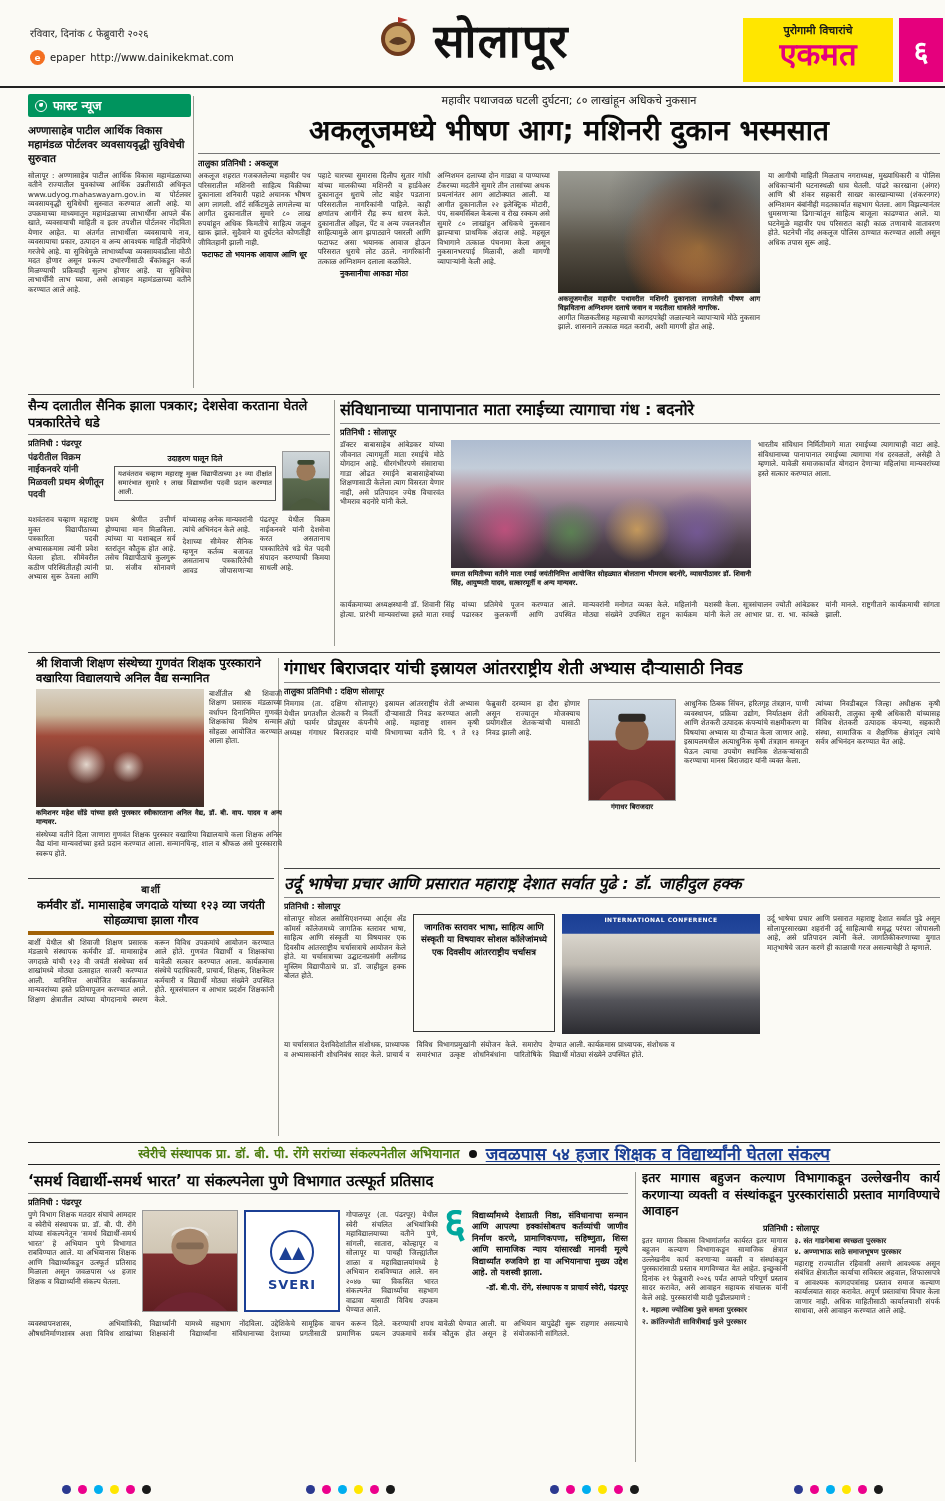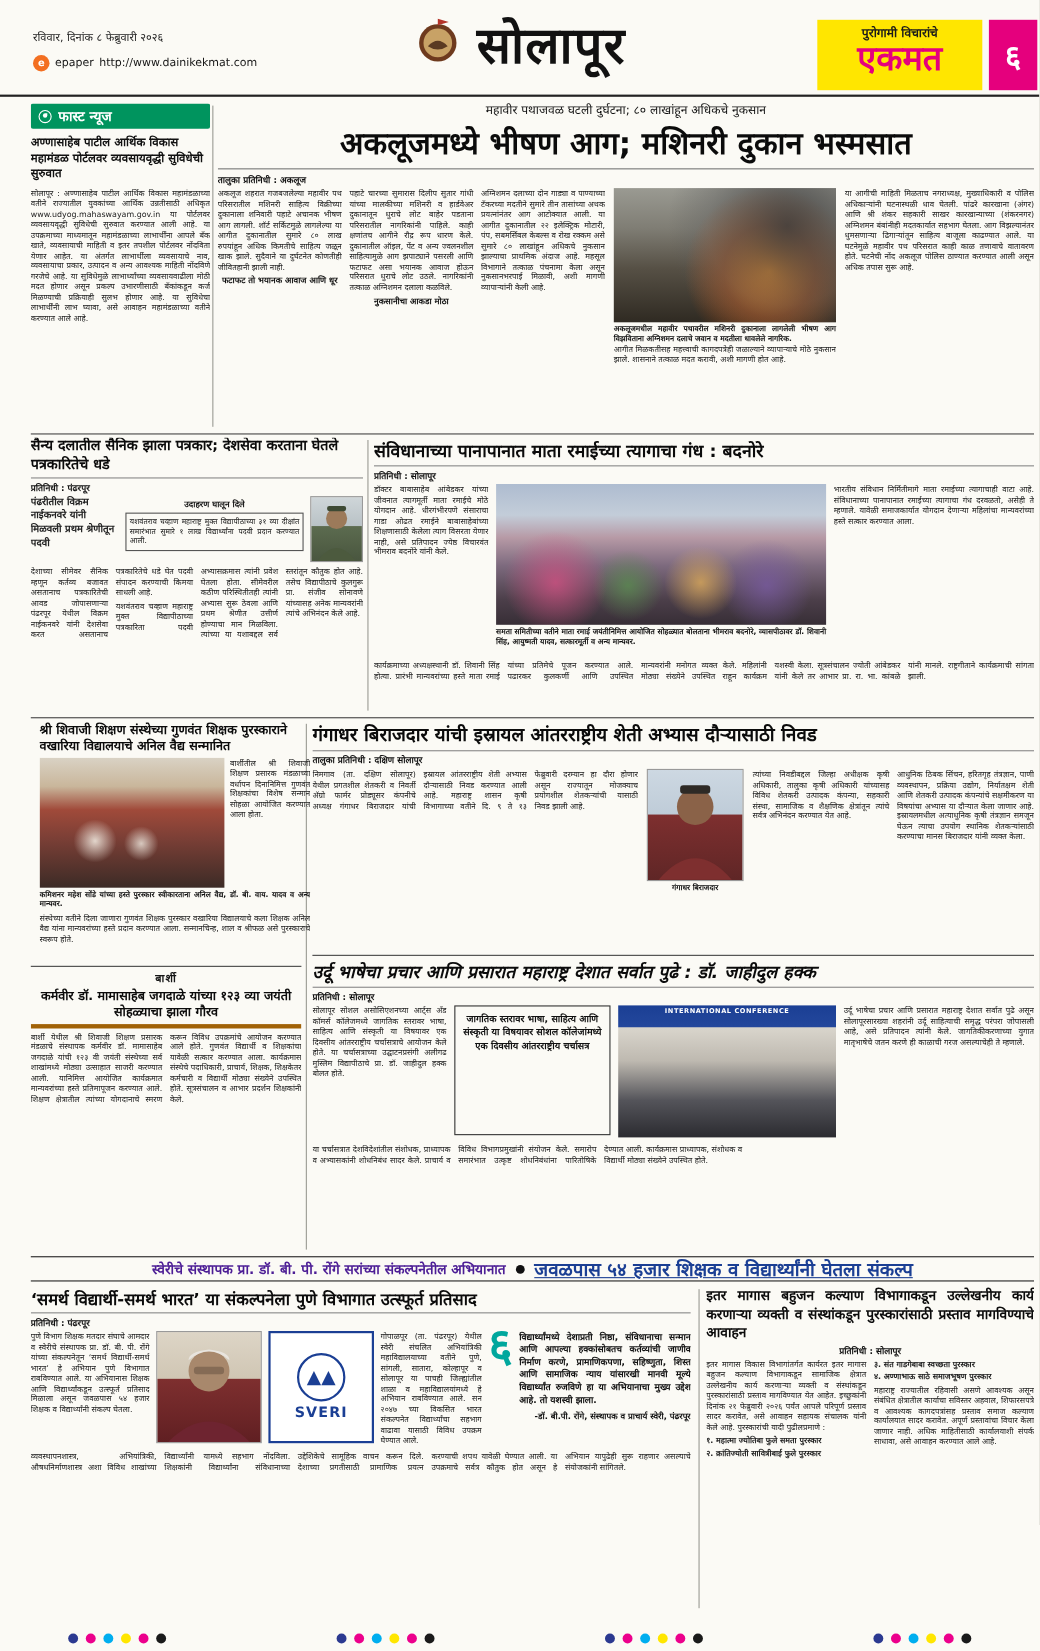--- a/index.html
+++ b/index.html
@@ -116,21 +116,21 @@
   .urdu-content { display:flex; gap:7px; margin-top:2px; }
   .u-col1 { width:122px; height:122px; overflow:hidden; }
   .u-quote { width:142px; height:118px; border:1px solid #333; padding:6px 5px; font-size:8.6px; font-weight:800; line-height:1.45; text-align:center; color:#111; }
   .photo-conf { width:198px; height:120px; background:linear-gradient(180deg,#1b3f94 0%, #23479c 16%, #d9d5cc 17%, #beb9b0 42%, #54545a 72%, #2b2b30 100%); }
   .conf-banner { position:absolute; top:2px; left:0; right:0; text-align:center; color:#fff; font-size:6px; font-weight:bold; letter-spacing:.5px; }
   .u-col2 { flex:1; height:122px; overflow:hidden; }
   .urdu-bottom { margin-top:4px; height:92px; overflow:hidden; }
 
   
   .banner { left:28px; top:1142px; width:912px; height:23px; border-top:1.5px solid #222; border-bottom:1.5px solid #222; display:flex; align-items:center; justify-content:center; gap:9px; }
-  .banner-left { color:#4c1d95; font-size:12.5px; font-weight:800; }
+  .banner-left { color:#4d7c0f; font-size:12.5px; font-weight:800; }
   .banner-sep { width:8px; height:8px; background:#111; border-radius:50%; flex:0 0 auto; }
   .banner-right { color:#1b3f94; font-size:17px; font-weight:800;text-decoration:underline; }
 
   
   .samarth { left:28px; top:1170px; width:600px; height:294px; }
   .samarth h3 { font-size:15px; font-weight:800; color:#0b0b0b; padding-bottom:3px; border-bottom:1px solid #888; }
   .samarth-row { display:flex; gap:6px; margin-top:2px; }
   .s-col1 { width:108px; height:104px; overflow:hidden; }
   .photo-elder { width:96px; height:102px; background:linear-gradient(180deg,#ddd5c6 0%,#d0c6b4 42%,#7e2f2f 43%,#601f22 100%); border:1px solid #999; flex:0 0 auto; }
   .s-logo { width:96px; height:102px; border:2px solid #1b3f94; background:#fff; display:flex; flex-direction:column; align-items:center; justify-content:center; gap:3px; flex:0 0 auto; }
@@ -237,22 +237,22 @@
       </div>
       <div class="photo photo-soldier">
         <svg viewBox="0 0 48 60">
             <circle cx="24" cy="20" r="10" fill="#9c7a5a"></circle>
             <path d="M6 60 Q24 36 42 60 Z" fill="#4c5a3e"></path>
             <rect x="15" y="8" width="18" height="5" rx="2" fill="#3e4a34"></rect>
           </svg>
       </div>
     </div>
     <div class="soldier-body cols4 body-txt">
+      <p>यशवंतराव चव्हाण महाराष्ट्र मुक्त विद्यापीठाच्या पत्रकारिता पदवी अभ्यासक्रमास त्यांनी प्रवेश घेतला होता. सीमेवरील कठीण परिस्थितीतही त्यांनी अभ्यास सुरू ठेवला आणि प्रथम श्रेणीत उत्तीर्ण होण्याचा मान मिळविला. त्यांच्या या यशाबद्दल सर्व स्तरांतून कौतुक होत आहे. तसेच विद्यापीठाचे कुलगुरू प्रा. संजीव सोनावणे यांच्यासह अनेक मान्यवरांनी त्यांचे अभिनंदन केले आहे.</p>
       <p>देशाच्या सीमेवर सैनिक म्हणून कर्तव्य बजावत असतानाच पत्रकारितेची आवड जोपासणाऱ्या पंढरपूर येथील विक्रम नाईकनवरे यांनी देशसेवा करत असतानाच पत्रकारितेचे धडे घेत पदवी संपादन करण्याची किमया साधली आहे.</p>
-      <p>यशवंतराव चव्हाण महाराष्ट्र मुक्त विद्यापीठाच्या पत्रकारिता पदवी अभ्यासक्रमास त्यांनी प्रवेश घेतला होता. सीमेवरील कठीण परिस्थितीतही त्यांनी अभ्यास सुरू ठेवला आणि प्रथम श्रेणीत उत्तीर्ण होण्याचा मान मिळविला. त्यांच्या या यशाबद्दल सर्व स्तरांतून कौतुक होत आहे. तसेच विद्यापीठाचे कुलगुरू प्रा. संजीव सोनावणे यांच्यासह अनेक मान्यवरांनी त्यांचे अभिनंदन केले आहे.</p>
     </div>
   </div>
 
   <div class="art ramai">
     <h3>संविधानाच्या पानापानात माता रमाईच्या त्यागाचा गंध : बदनोरे</h3>
     <div class="byline">प्रतिनिधी : सोलापूर</div>
     <div class="ramai-mid">
       <div class="ramai-colL body-txt">डॉक्टर बाबासाहेब आंबेडकर यांच्या जीवनात त्यागमूर्ती माता रमाईचे मोठे योगदान आहे. धीरगंभीरपणे संसाराचा गाडा ओढत रमाईने बाबासाहेबांच्या शिक्षणासाठी केलेला त्याग विसरता येणार नाही, असे प्रतिपादन ज्येष्ठ विचारवंत भीमराव बदनोरे यांनी केले.</div>
       <div class="ramai-photo-wrap">
         <div class="photo photo-group"></div>
@@ -284,22 +284,22 @@
         <div class="photo photo-portrait">
           <svg viewBox="0 0 88 102">
               <circle cx="44" cy="34" r="17" fill="#8a6248"></circle>
               <path d="M10 102 Q44 62 78 102 Z" fill="#7e2f2f"></path>
               <rect x="30" y="14" width="28" height="8" rx="3" fill="#2e2a26"></rect>
             </svg>
         </div>
         <div class="caption" style="text-align:center;">गंगाधर बिराजदार</div>
       </div>
       <div class="b-cols2 cols2 body-txt">
+        <p>आधुनिक ठिबक सिंचन, हरितगृह तंत्रज्ञान, पाणी व्यवस्थापन, प्रक्रिया उद्योग, निर्यातक्षम शेती आणि शेतकरी उत्पादक कंपन्यांचे सक्षमीकरण या विषयांचा अभ्यास या दौऱ्यात केला जाणार आहे. इस्रायलमधील अत्याधुनिक कृषी तंत्रज्ञान समजून घेऊन त्याचा उपयोग स्थानिक शेतकऱ्यांसाठी करण्याचा मानस बिराजदार यांनी व्यक्त केला.</p>
         <p>त्यांच्या निवडीबद्दल जिल्हा अधीक्षक कृषी अधिकारी, तालुका कृषी अधिकारी यांच्यासह विविध शेतकरी उत्पादक कंपन्या, सहकारी संस्था, सामाजिक व शैक्षणिक क्षेत्रांतून त्यांचे सर्वत्र अभिनंदन करण्यात येत आहे.</p>
-        <p>आधुनिक ठिबक सिंचन, हरितगृह तंत्रज्ञान, पाणी व्यवस्थापन, प्रक्रिया उद्योग, निर्यातक्षम शेती आणि शेतकरी उत्पादक कंपन्यांचे सक्षमीकरण या विषयांचा अभ्यास या दौऱ्यात केला जाणार आहे. इस्रायलमधील अत्याधुनिक कृषी तंत्रज्ञान समजून घेऊन त्याचा उपयोग स्थानिक शेतकऱ्यांसाठी करण्याचा मानस बिराजदार यांनी व्यक्त केला.</p>
       </div>
     </div>
   </div>
 
   <div class="art jagdale">
     <div class="jagdale-place">बार्शी</div>
     <h3>कर्मवीर डॉ. मामासाहेब जगदाळे यांच्या १२३ व्या जयंती सोहळ्याचा झाला गौरव</h3>
     <div class="jagdale-body cols2 body-txt">बार्शी येथील श्री शिवाजी शिक्षण प्रसारक मंडळाचे संस्थापक कर्मवीर डॉ. मामासाहेब जगदाळे यांची १२३ वी जयंती संस्थेच्या सर्व शाखांमध्ये मोठ्या उत्साहात साजरी करण्यात आली. यानिमित्त आयोजित कार्यक्रमात मान्यवरांच्या हस्ते प्रतिमापूजन करण्यात आले. शिक्षण क्षेत्रातील त्यांच्या योगदानाचे स्मरण करून विविध उपक्रमांचे आयोजन करण्यात आले होते. गुणवंत विद्यार्थी व शिक्षकांचा यावेळी सत्कार करण्यात आला. कार्यक्रमास संस्थेचे पदाधिकारी, प्राचार्य, शिक्षक, शिक्षकेतर कर्मचारी व विद्यार्थी मोठ्या संख्येने उपस्थित होते. सूत्रसंचालन व आभार प्रदर्शन शिक्षकांनी केले.</div>
   </div>
 

